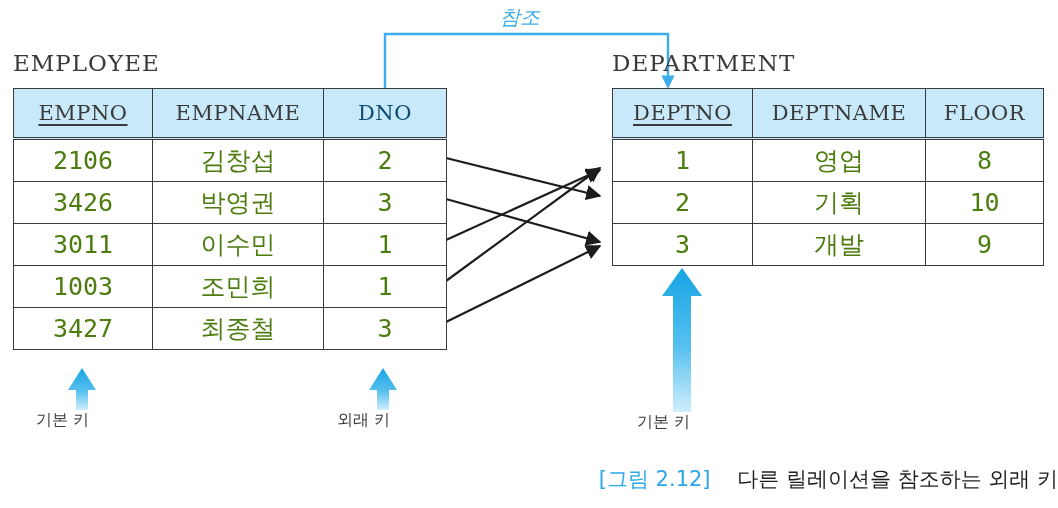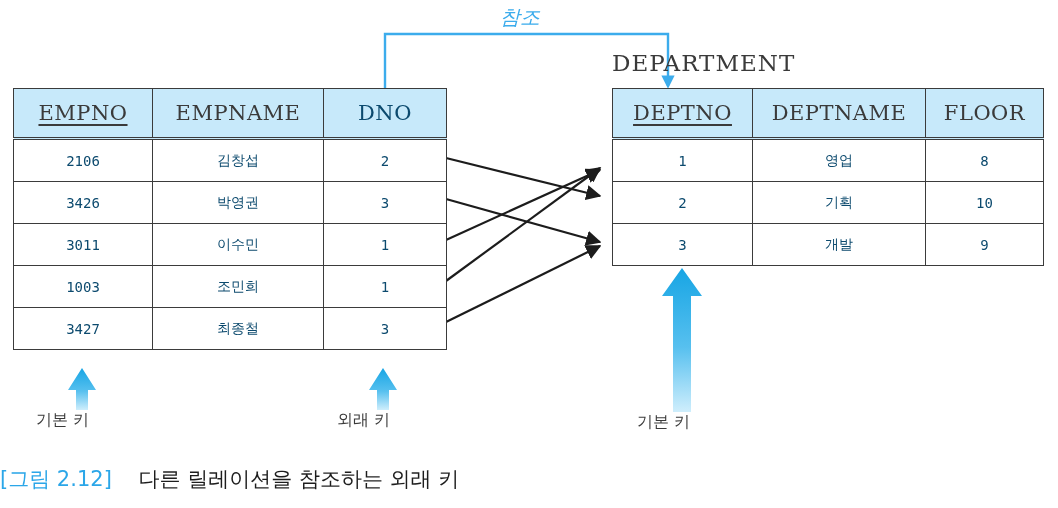--- a/index.html
+++ b/index.html
@@ -41,22 +41,22 @@
     height:48px;
     font-family:"DejaVu Serif", serif;
     font-size:21px;
     letter-spacing:.5px;
     color:#3a3a3a;
     border-bottom:3px double #3b3b3b;
   }
   table.relation td{
     height:41px;
     font-family:"DejaVu Sans Mono", monospace;
-    font-size:14px;
-    color:#0c4a6e;
+    font-size:25px;
+    color:#4d7c0f;
   }
   td.korean{font-family:"DejaVu Sans", sans-serif;font-size:20px;color:#2e2e2e;}
   .pk-head{text-decoration:underline;text-underline-offset:4px;}
   .fk-head{color:#0c4a6e;}
   td.fk-val{color:#4fb3e8;}
 
   
   .key-label{
     position:absolute;
     font-family:"DejaVu Sans", sans-serif;
@@ -68,21 +68,21 @@
     position:absolute;
     font-family:"DejaVu Sans", sans-serif;
     font-size:20px;
     color:#3cacec;
     white-space:nowrap;
     font-style:italic;
   }
   .caption{
     position:absolute;
     left:0;right:0;
-    text-align:left;
+    text-align:right;
     font-family:"DejaVu Sans", sans-serif;
     font-size:21px;
     color:#1d1d1d;
     white-space:nowrap;
   }
   .caption .figno{color:#2ba6e8;}
 
   svg.overlay{position:absolute;left:0;top:0;width:1058px;height:508px;pointer-events:none;}
 </style>
 </head>
@@ -121,20 +121,21 @@
 
     <g>
       <polygon points="383,368 369,390 377,390 377,410 389,410 389,390 397,390" fill="url(#upFade)"></polygon>
     </g>
 
     <g>
       <polygon points="682,268 662,296 673,296 673,412 691,412 691,296 702,296" fill="url(#upFade)"></polygon>
     </g>
   </svg>
 
+  <div class="relation-title" style="left:13px;top:50px;">EMPLOYEE</div>
 
   <table class="relation" style="left:13px;top:88px;width:433px;">
     <colgroup>
         <col style="width:139px">
         <col style="width:171px">
         <col style="width:123px">
       </colgroup>
     <thead>
       <tr>
         <th><span class="pk-head">EMPNO</span></th>

